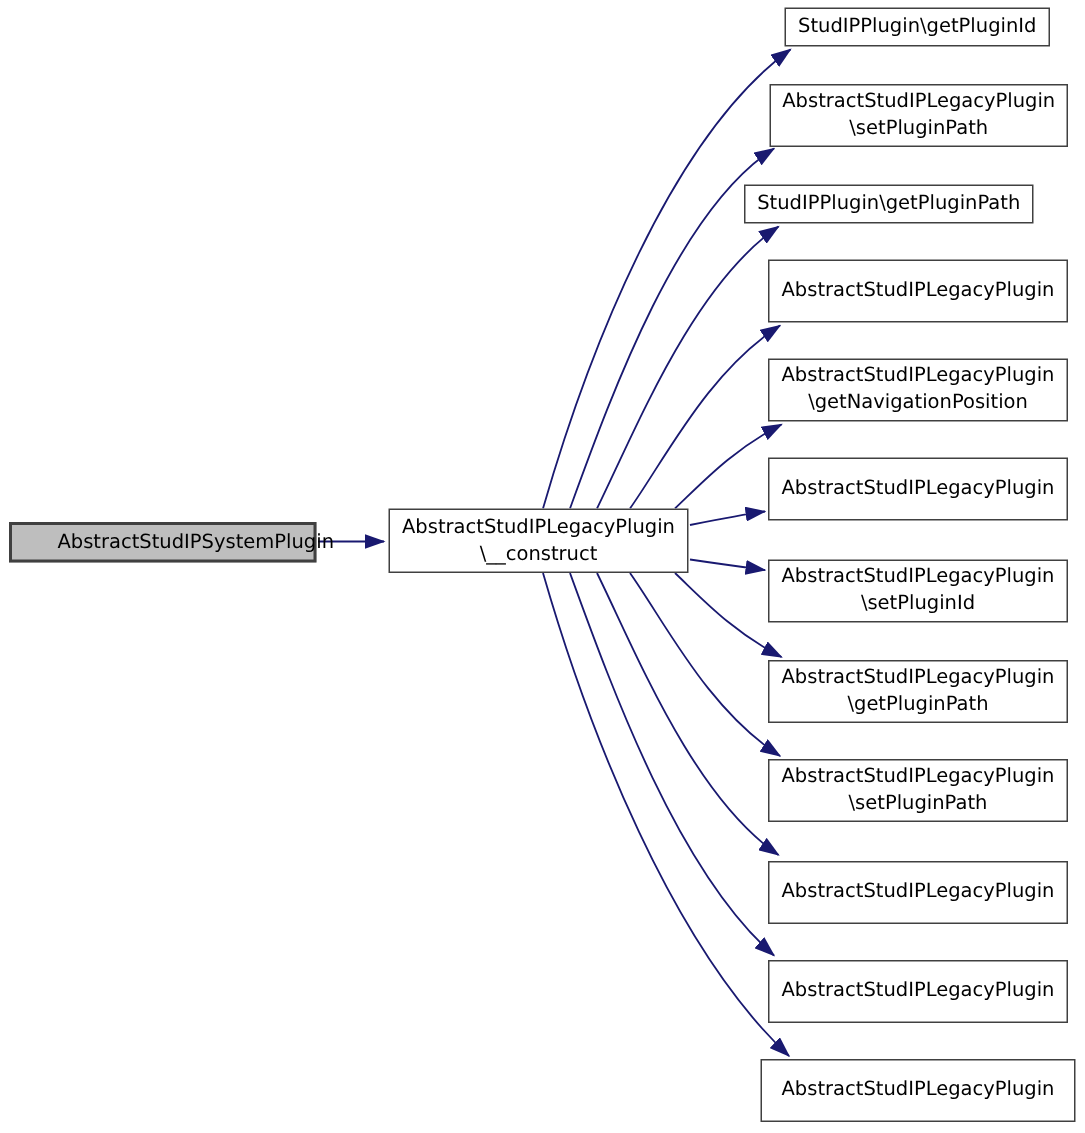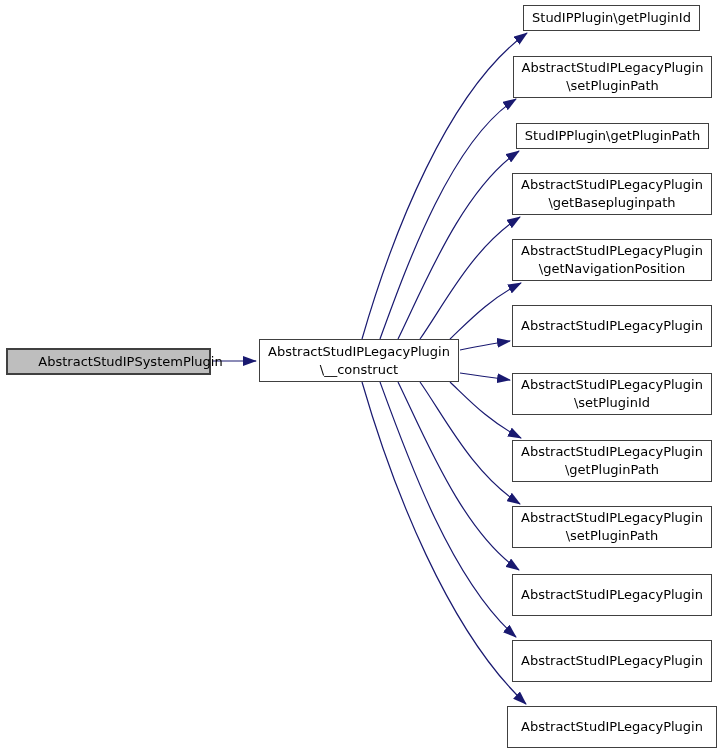--- a/index.html
+++ b/index.html
@@ -63,27 +63,26 @@
 
   <div class="node" style="left: 523px; top: 5px; width: 177px; height: 26px;">
     <span>StudIPPlugin\getPluginId</span>
   </div>
 
   <div class="node" style="left: 513px; top: 56px; width: 199px; height: 42px;">
     <span>AbstractStudIPLegacyPlugin</span>
     <span>\setPluginPath</span>
   </div>
 
-  <div class="node" style="left: 516px; top: 123px; width: 193px; height: 26px;">
+  <div class="node" style="left: 496px; top: 123px; width: 193px; height: 26px;">
     <span>StudIPPlugin\getPluginPath</span>
   </div>
 
   <div class="node" style="left: 512px; top: 173px; width: 200px; height: 42px;">
     <span>AbstractStudIPLegacyPlugin</span>
-    <span>\getBasepluginpath</span>
   </div>
 
   <div class="node" style="left: 512px; top: 239px; width: 200px; height: 42px;">
     <span>AbstractStudIPLegacyPlugin</span>
     <span>\getNavigationPosition</span>
   </div>
 
   <div class="node" style="left: 512px; top: 305px; width: 200px; height: 42px;">
     <span>AbstractStudIPLegacyPlugin</span>
   </div>

